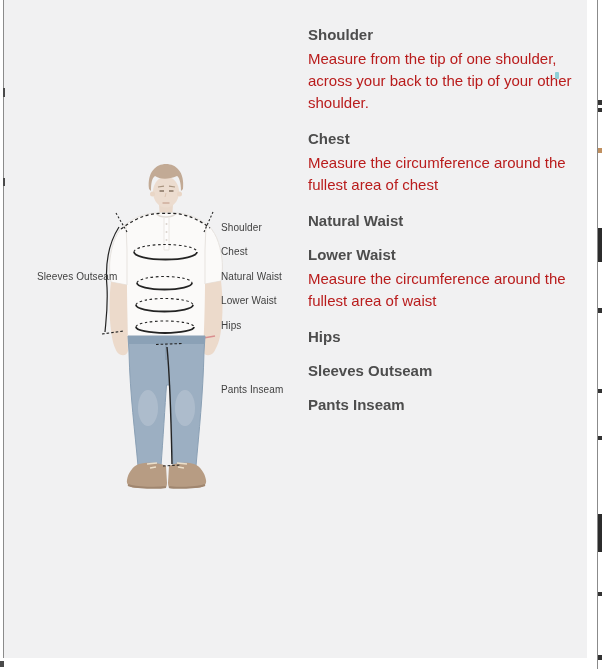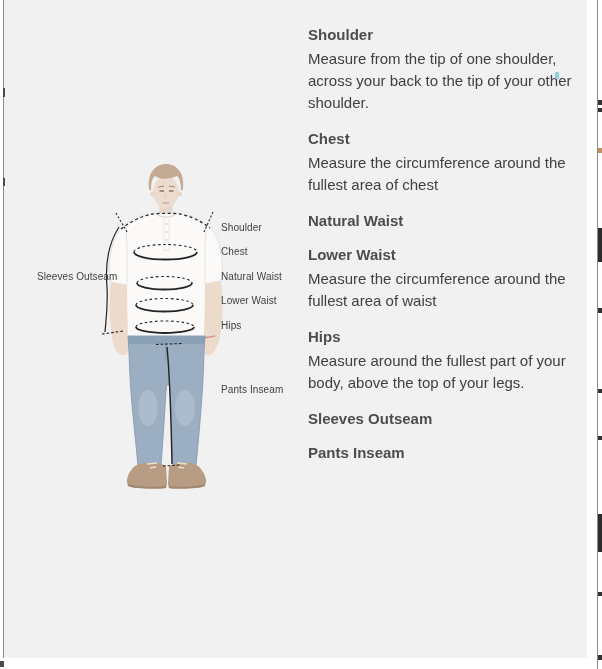--- a/index.html
+++ b/index.html
@@ -27,21 +27,21 @@
   }
   
   .measure-col{
     position:absolute;left:308px;top:0;width:278px;padding-top:26px;
   }
   .measure-section{margin:0 0 16px 0;}
   .measure-section h3{
     margin:0 0 4px 0;font-size:15px;line-height:18px;font-weight:bold;color:#4d4d4d;
   }
   .measure-section p{
-    margin:0;font-size:15px;line-height:22px;color:#404040;
+    margin:0;font-size:15px;line-height:22px;color:#b91c1c;
   }
   .artifact-teal{position:absolute;left:555px;top:72px;width:4px;height:7px;background:#85ccd4;border-radius:1px;opacity:.9;}
 </style>
 </head>
 <body>
 
 <div class="panel"></div>
 
 <svg class="figure-svg" viewBox="0 0 602 669">
   <g>
@@ -133,21 +133,20 @@
   </div>
   <div class="measure-section">
     <h3>Natural Waist</h3>
   </div>
   <div class="measure-section">
     <h3>Lower Waist</h3>
     <p>Measure the circumference around the fullest area of waist</p>
   </div>
   <div class="measure-section">
     <h3>Hips</h3>
-    <p>Measure around the fullest part of your body, above the top of your legs.</p>
   </div>
   <div class="measure-section">
     <h3>Sleeves Outseam</h3>
   </div>
   <div class="measure-section">
     <h3>Pants Inseam</h3>
   </div>
 </div>
 
 <div class="vline left"></div>

